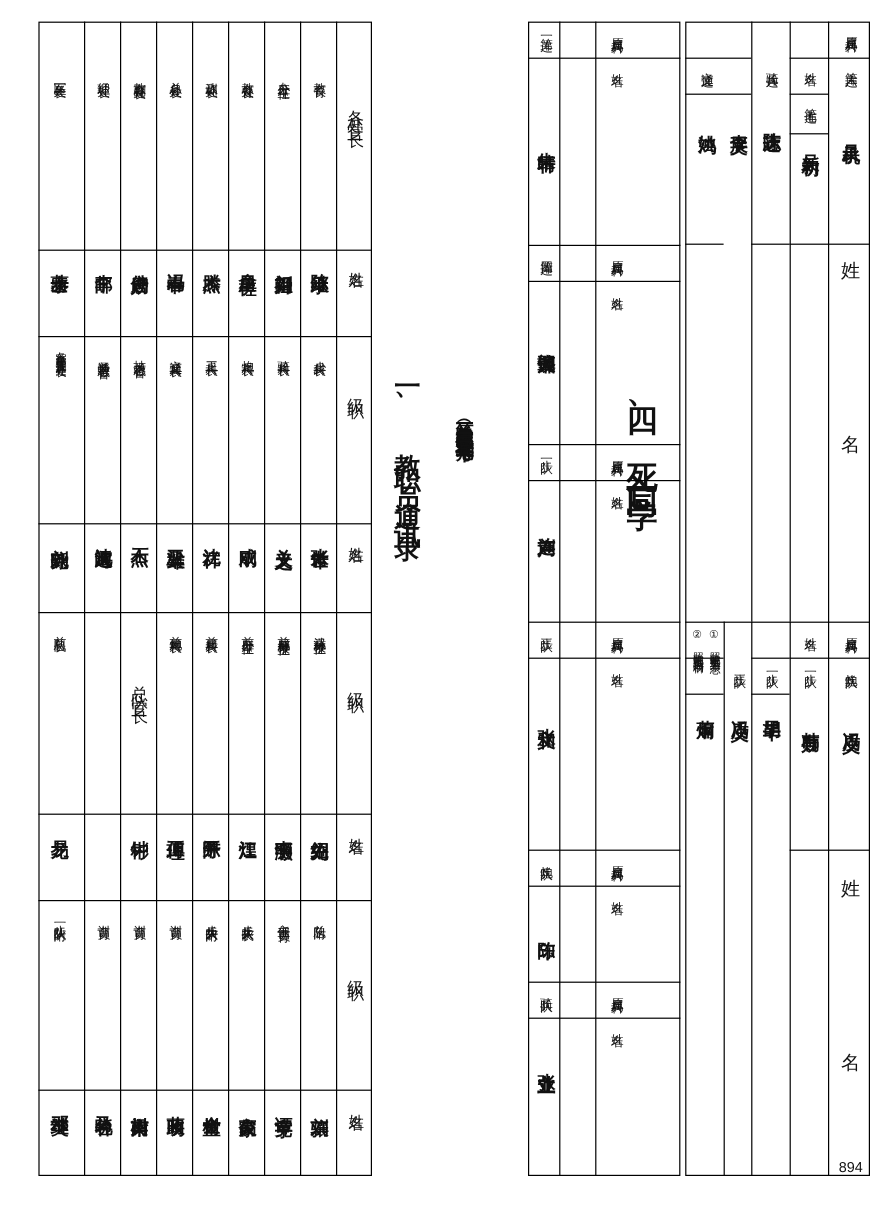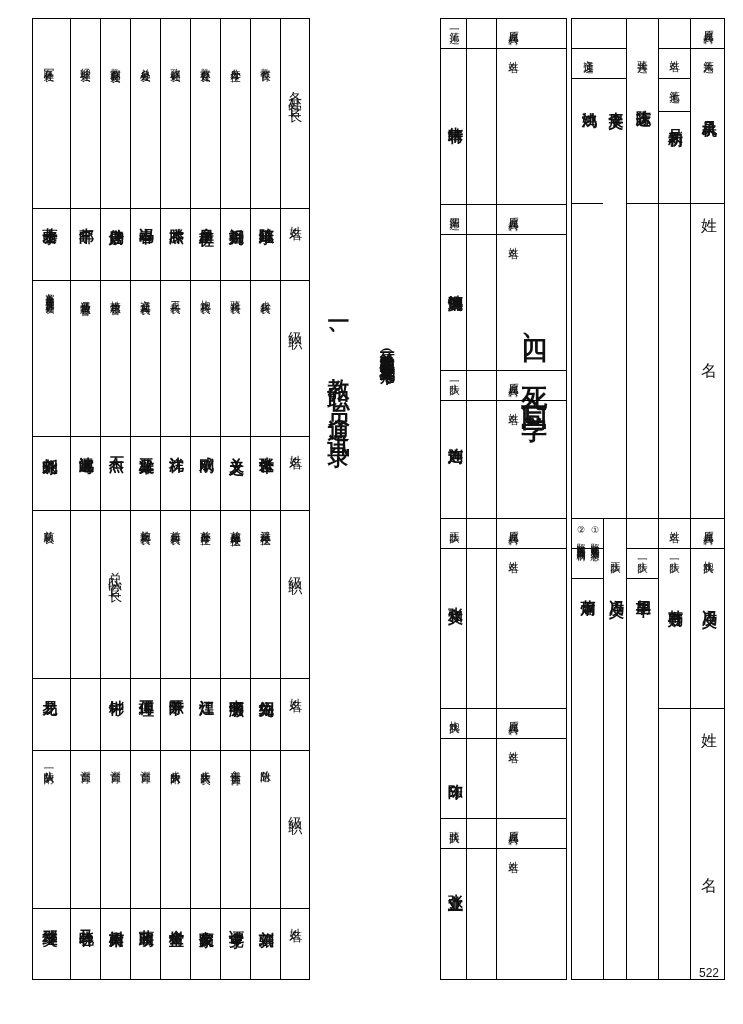--- a/index.html
+++ b/index.html
@@ -552,14 +552,14 @@
     <div class="v">步一队队附</div>
   </div>
   <div class="cell name" style="left:16px;top:898px;width:30px;height:62px;">
     <div class="v">邓继英</div>
   </div>
 
   <div class="cell small" style="left:54px;top:742px;width:0px;height:0px;overflow:hidden;">
     
   </div>
 
-  <div class="pageno">522</div>
+  <div class="pageno">894</div>
 </div>
 
 </body></html>

